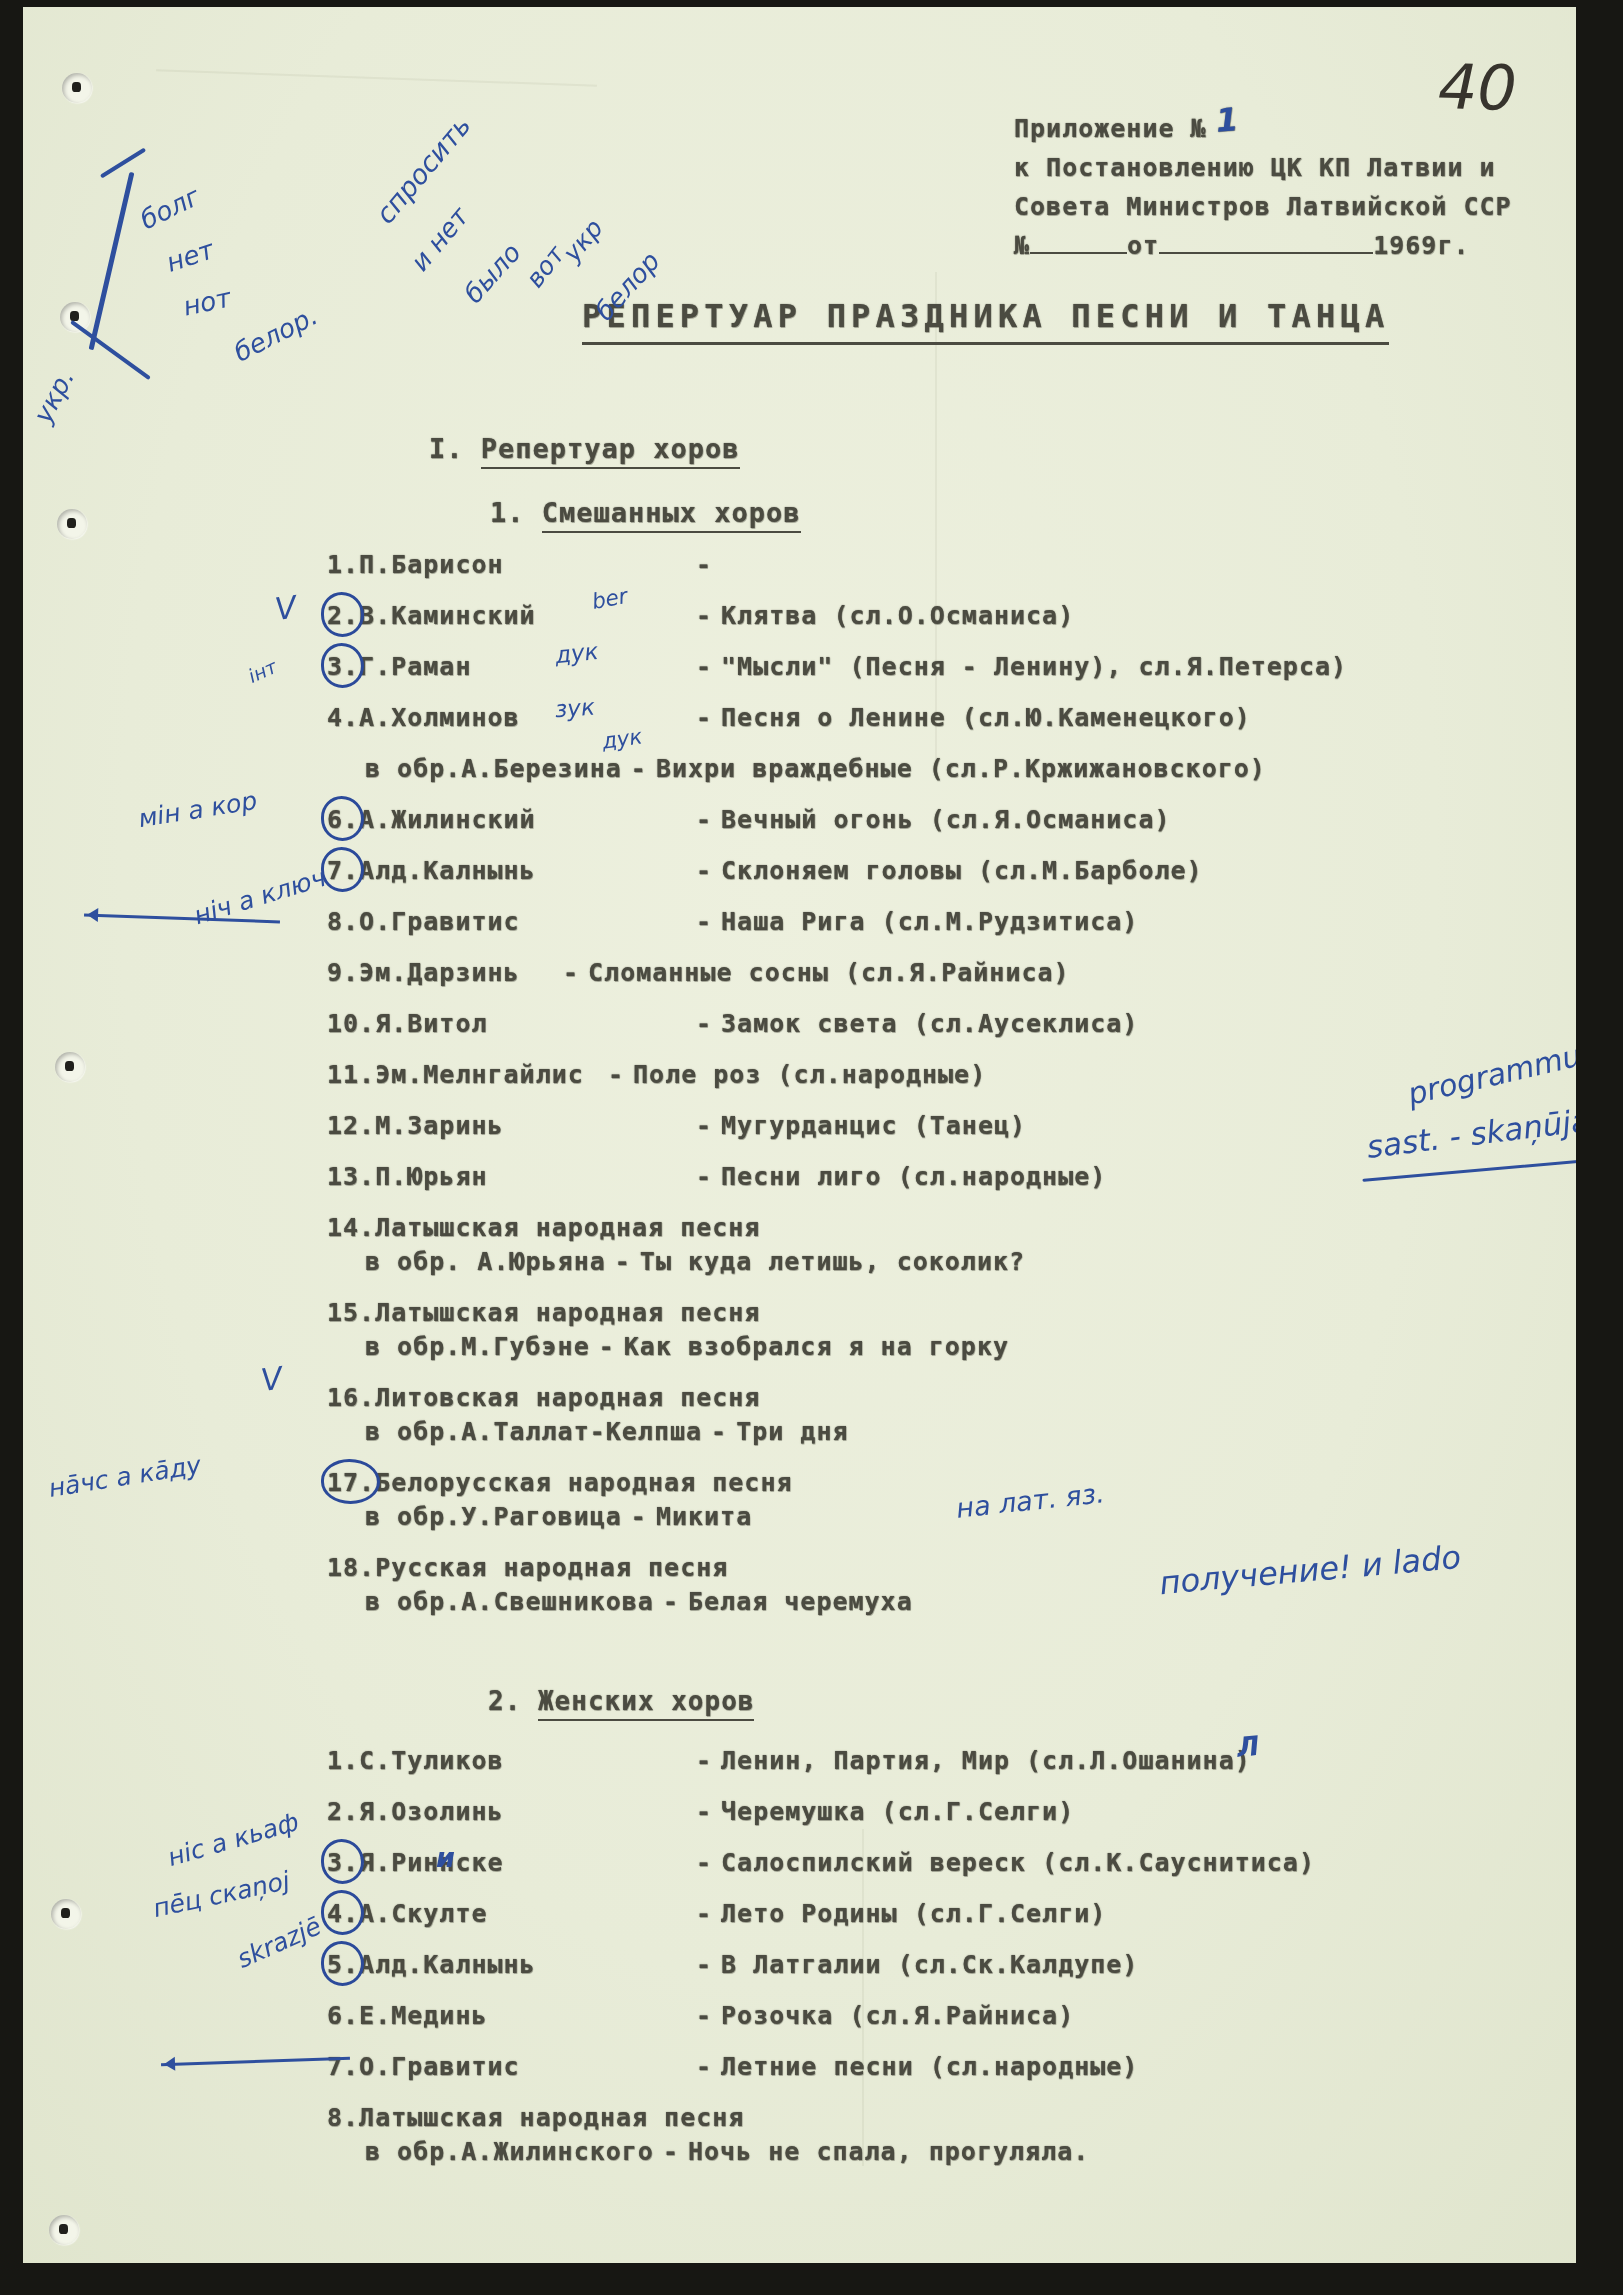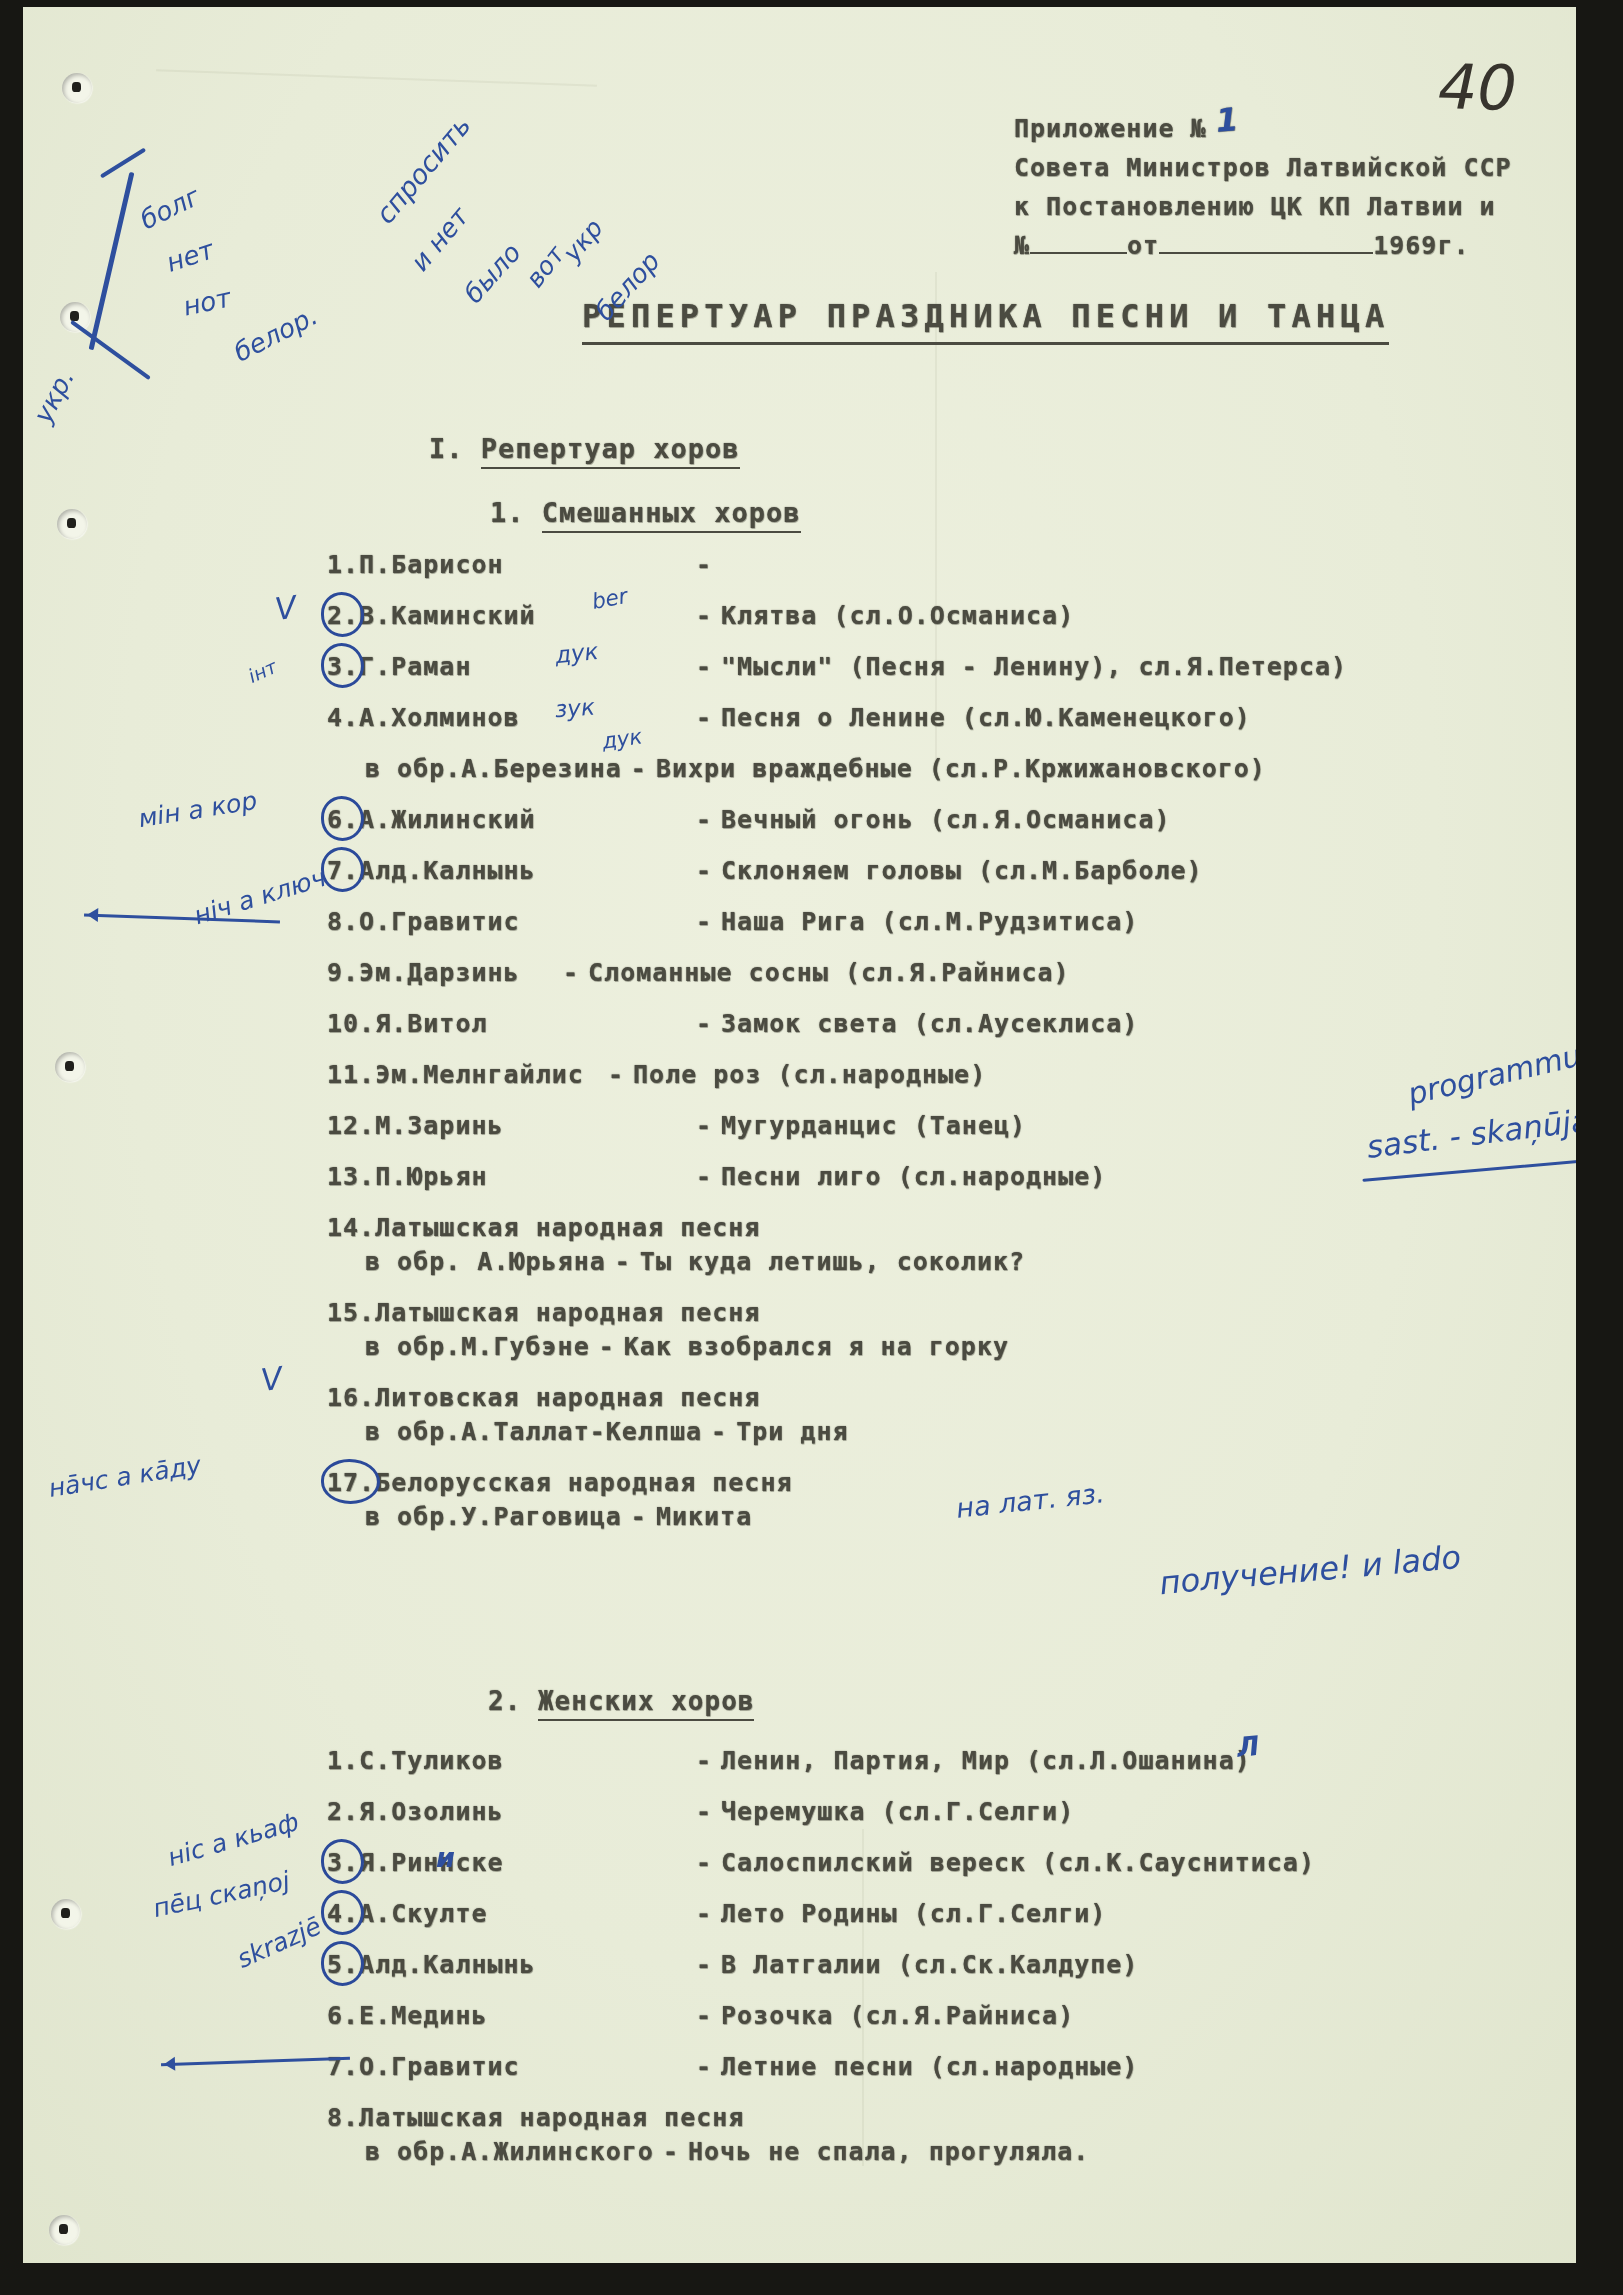--- a/index.html
+++ b/index.html
@@ -106,22 +106,22 @@
   <div class="hole" style="left:60px;top:302px"></div>
   <div class="hole" style="left:57px;top:509px"></div>
   <div class="hole" style="left:55px;top:1052px"></div>
   <div class="hole" style="left:51px;top:1899px"></div>
   <div class="hole" style="left:49px;top:2215px"></div>
 
   <div id="page-num">40</div>
 
   <div id="header-block" class="t">
     <div><span>Приложение №</span><span id="appendix-num" class="hand">1</span></div>
+    <div>к Постановлению ЦК КП Латвии и</div>
     <div>Совета Министров Латвийской ССР</div>
-    <div>к Постановлению ЦК КП Латвии и</div>
     <div><span>№</span><span class="blank" style="width:97px"></span><span>от</span><span class="blank" style="width:214px"></span><span>1969г.</span></div>
   </div>
 
   <div id="doc-title" class="t">РЕПЕРТУАР ПРАЗДНИКА ПЕСНИ И ТАНЦА</div>
 
   <div id="sec1" class="t">
     <span>I.</span> <span class="undl">Репертуар хоров</span>
   </div>
   <div id="sub1" class="t">
     <span>1.</span> <span class="undl">Смешанных хоров</span>
@@ -245,20 +245,26 @@
         <div class="l2"><span class="pre t">в обр.А.Таллат-Келпша</span><span class="dash t">-</span><span class="title t">Три дня</span></div>
         <span class="chk hand">V</span>
       </div>
       <div class="row m17 two">
         <div class="l1">
           <span class="namecell"><span class="num t circ">17.</span><span class="name t">Белорусская народная песня</span></span>
         </div>
         <div class="l2"><span class="pre t">в обр.У.Раговица</span><span class="dash t">-</span><span class="title t">Микита</span></div>
         <span class="lnote hand">нāчс а кāду</span>
         <span class="rnote hand">на лат. яз.</span>
+      </div>
+      <div class="row m18 two">
+        <div class="l1">
+          <span class="namecell"><span class="num t">18.</span><span class="name t">Русская народная песня</span></span>
+        </div>
+        <div class="l2"><span class="pre t">в обр.А.Свешникова</span><span class="dash t">-</span><span class="title t">Белая черемуха</span></div>
       </div>
     </div>
   <div id="womens-list" class="list">
       <div class="row w1">
         <div class="l1">
           <span class="namecell"><span class="num t">1.</span><span class="name t">С.Туликов</span></span>
           <span class="dash t">-</span>
           <span class="title t">Ленин, Партия, Мир  (сл.Л.Ошанина)</span>
         </div>
         <span class="fix hand">Л</span>

